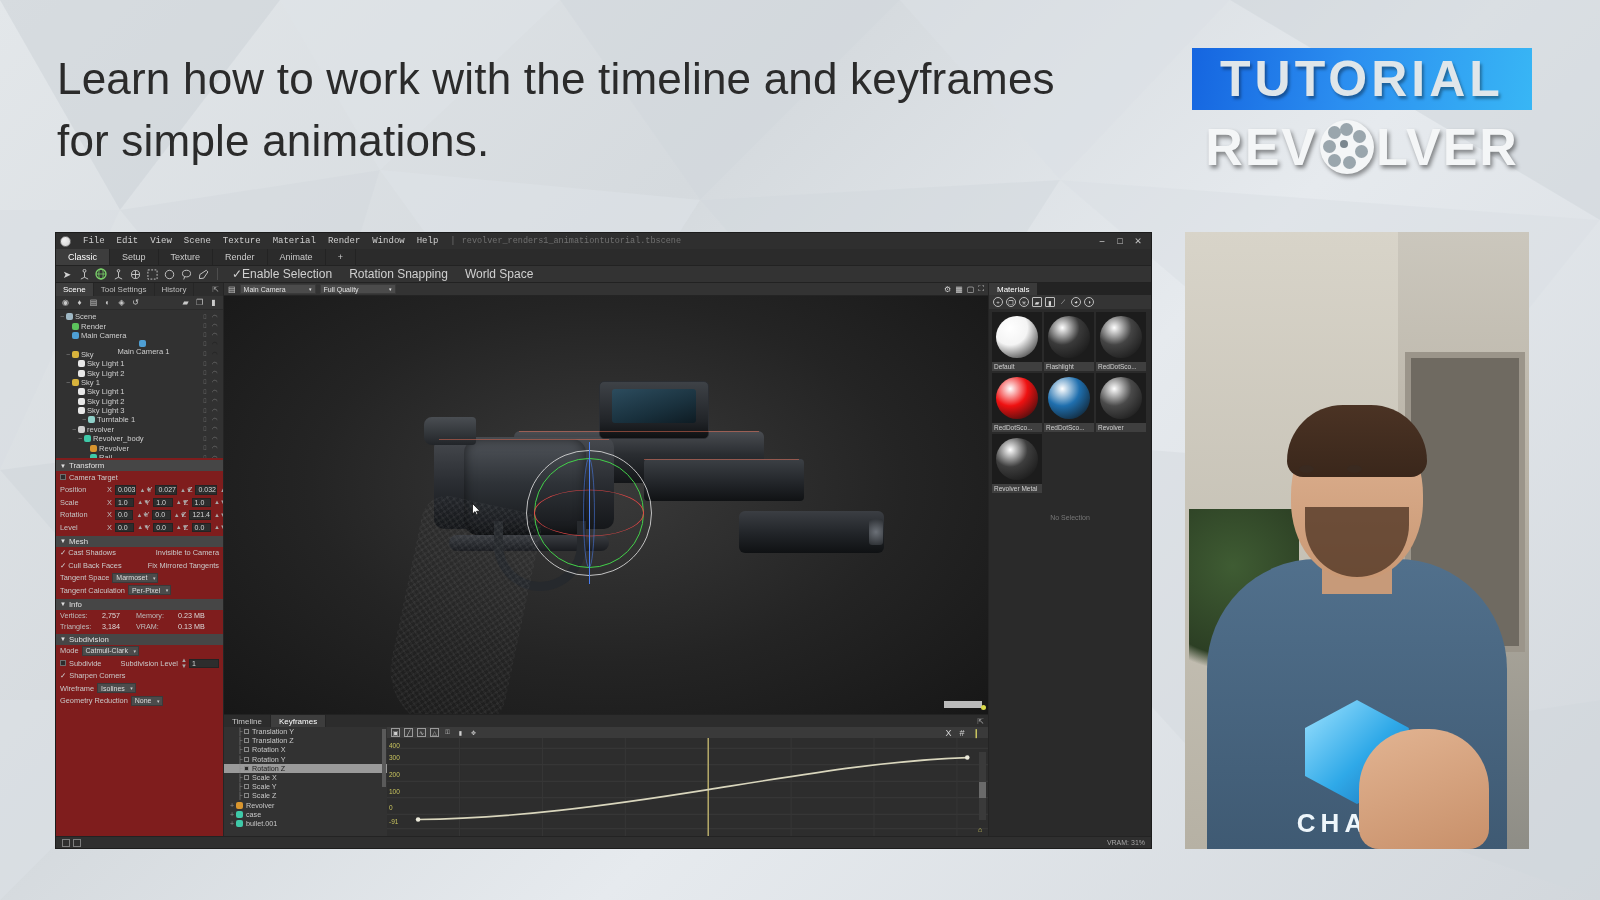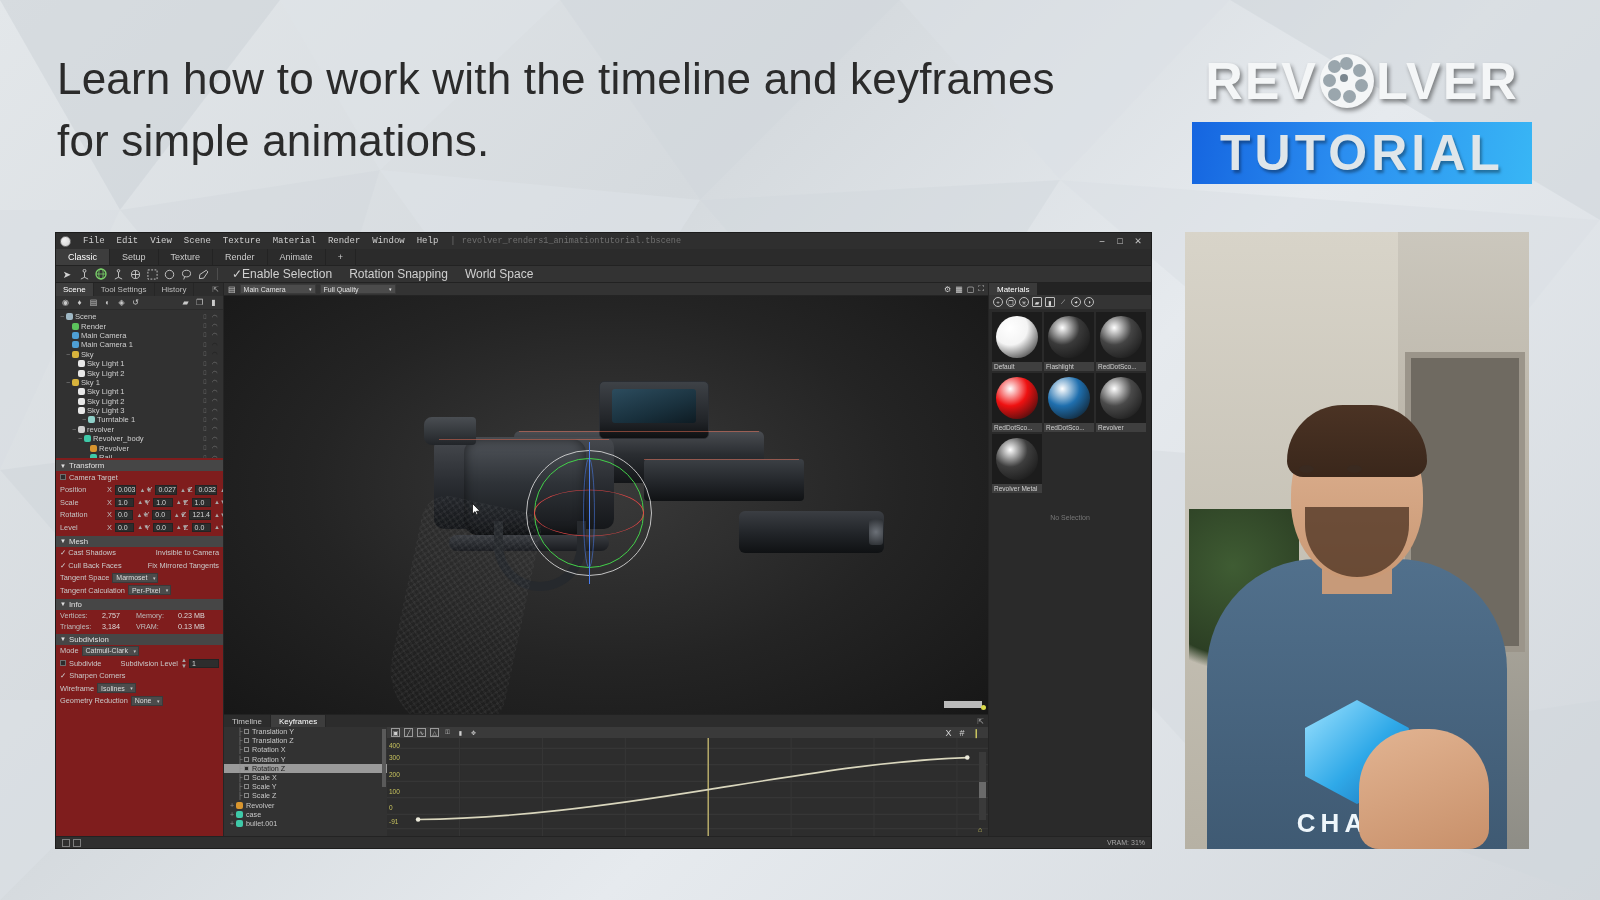--- a/index.html
+++ b/index.html
@@ -328,38 +328,38 @@
     <polygon points="300,430 560,420 470,720" fill="#dce1e6"></polygon>
     <polygon points="900,430 1400,470 1200,760" fill="#d6dbe0"></polygon>
     <polygon points="0,700 200,700 0,900" fill="#dde2e7"></polygon>
     <polygon points="1200,760 1600,700 1600,900" fill="#d2d8dd"></polygon>
   </svg>
 </div>
 
 <div id="headline">Learn how to work with the timeline and keyframes  for simple animations.</div>
 
 <div id="logo-block">
+  <div id="logo-bottom">
+    <div class="word2">TUTORIAL</div>
+  </div>
   <div id="logo-top">
     <div class="word">
       <span>REV</span>
       <span class="cyl">
         <i style="left:20px;top:3px"></i>
           <i style="left:33px;top:10px"></i>
         <i style="left:35px;top:25px"></i>
           <i style="left:23px;top:36px"></i>
         <i style="left:8px;top:34px"></i>
           <i style="left:3px;top:20px"></i>
         <i style="left:8px;top:6px"></i>
         <i style="left:20px;top:20px;width:8px;height:8px;background:#7b878f"></i>
       </span>
       <span>LVER</span>
     </div>
-  </div>
-  <div id="logo-bottom">
-    <div class="word2">TUTORIAL</div>
   </div>
 </div>
 
 <div id="webcam">
   <div id="wc-room"></div>
   <div id="wc-wall"></div>
   <div id="wc-door"></div>
   <div id="wc-plant"></div>
   <div id="wc-person">
     <div id="wc-shirt"></div>
@@ -497,21 +497,21 @@
             <span class="tlock">⌷</span>
             <span class="teye">◠</span>
           </div>
           <div class="trow" style="padding-left: 8px;">
             <span class="tglyph"></span>
             <span class="tbullet" style="background:#4e9fd4"></span>
             <span>Main Camera</span>
             <span class="tlock">⌷</span>
             <span class="teye">◠</span>
           </div>
-          <div class="trow" style="padding-left: 8px;">
+          <div class="trow" style="padding-left: 8px; flex-direction: column;">
             <span class="tglyph"></span>
             <span class="tbullet" style="background:#4e9fd4"></span>
             <span>Main Camera 1</span>
             <span class="tlock">⌷</span>
             <span class="teye on">◠</span>
           </div>
           <div class="trow" style="padding-left: 8px;">
             <span class="tglyph">−</span>
             <span class="tbullet" style="background:#d8b33c"></span>
             <span>Sky</span>

